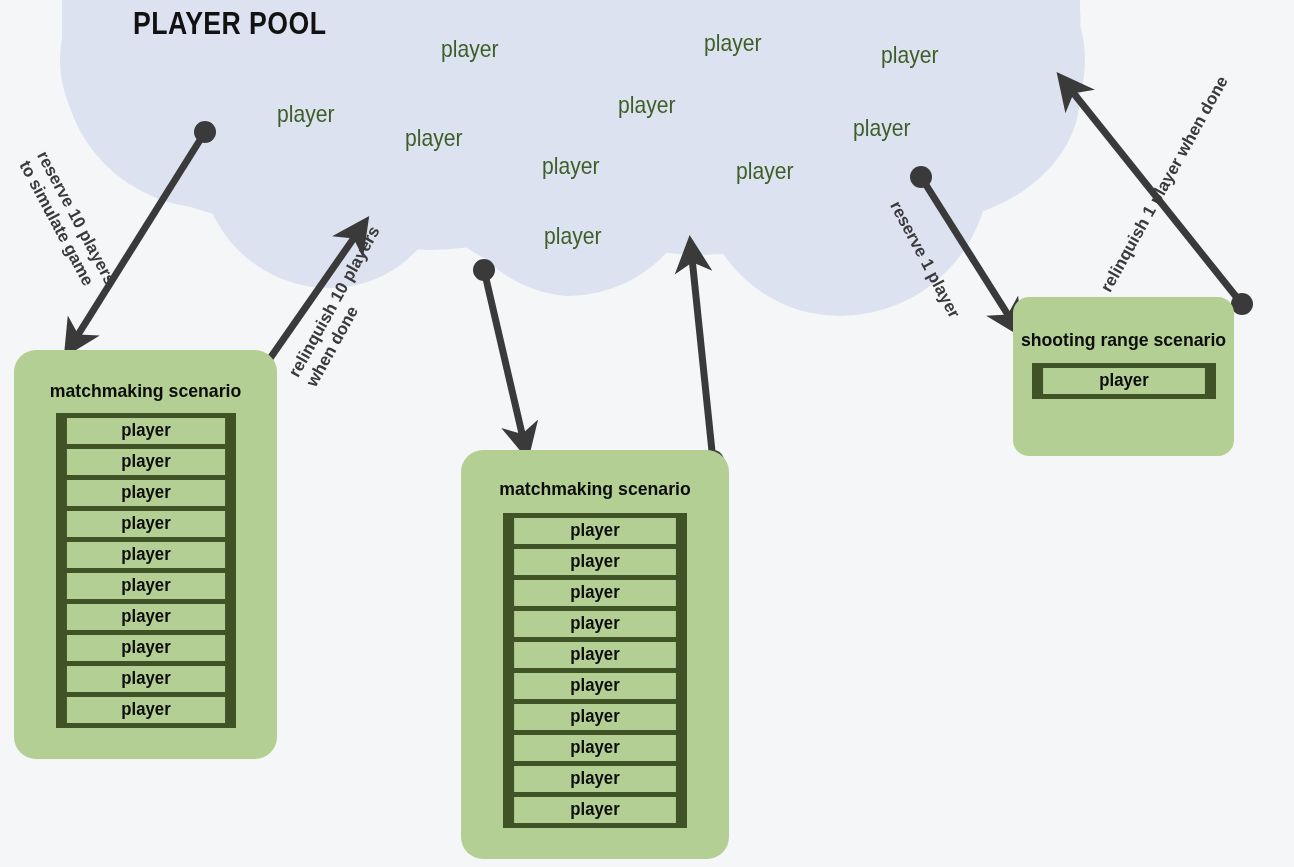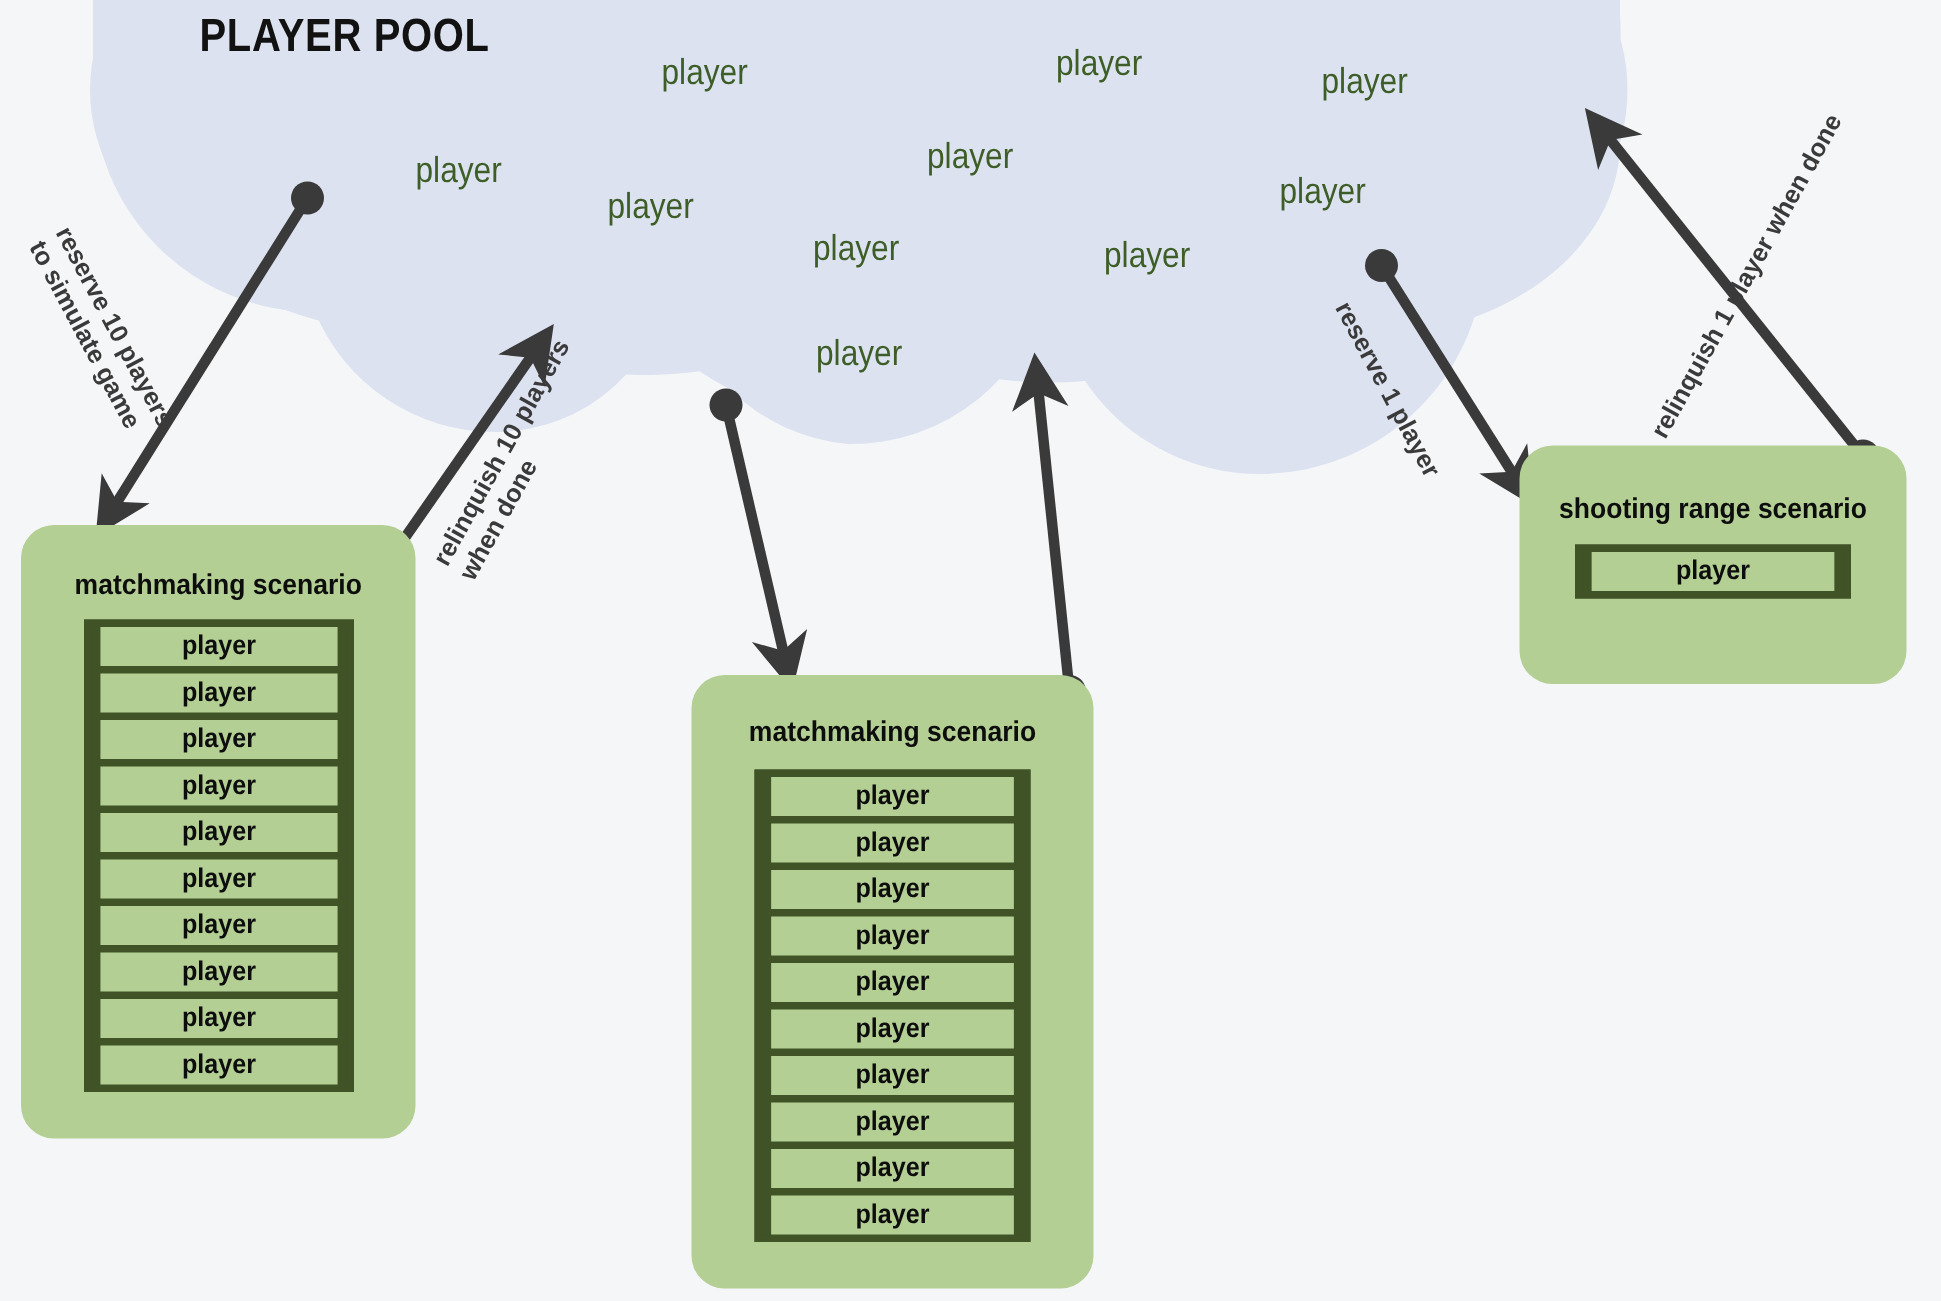--- a/index.html
+++ b/index.html
@@ -89,21 +89,21 @@
   #box-matchmaking-1 .player-row:last-child { margin-bottom: 0; }
 
   
   #box-matchmaking-2 { left: 461px; top: 450px; width: 268px; height: 409px; }
   #box-matchmaking-2 .scenario-title { margin-top: 28px; }
   #box-matchmaking-2 .player-list { margin: 13px auto 0 auto; width: 184px; }
   #box-matchmaking-2 .player-row { height: 26px; line-height: 25px; margin-bottom: 5px; }
   #box-matchmaking-2 .player-row:last-child { margin-bottom: 0; }
 
   
-  #box-shooting-range { left: 1013px; top: 297px; width: 258px; height: 159px; }
+  #box-shooting-range { left: 1013px; top: 297px; width: 221px; height: 159px; border-radius: 16px; }
   #box-shooting-range .scenario-title { margin-top: 32px; }
   #box-shooting-range .player-list { margin: 12px auto 0 auto; width: 184px; }
   #box-shooting-range .player-row { height: 26px; line-height: 25px; }
 
   
   .edge-label {
     position: absolute;
     font-family: "Liberation Sans Narrow", "Liberation Sans", sans-serif;
     font-weight: bold;
     font-size: 17px;

